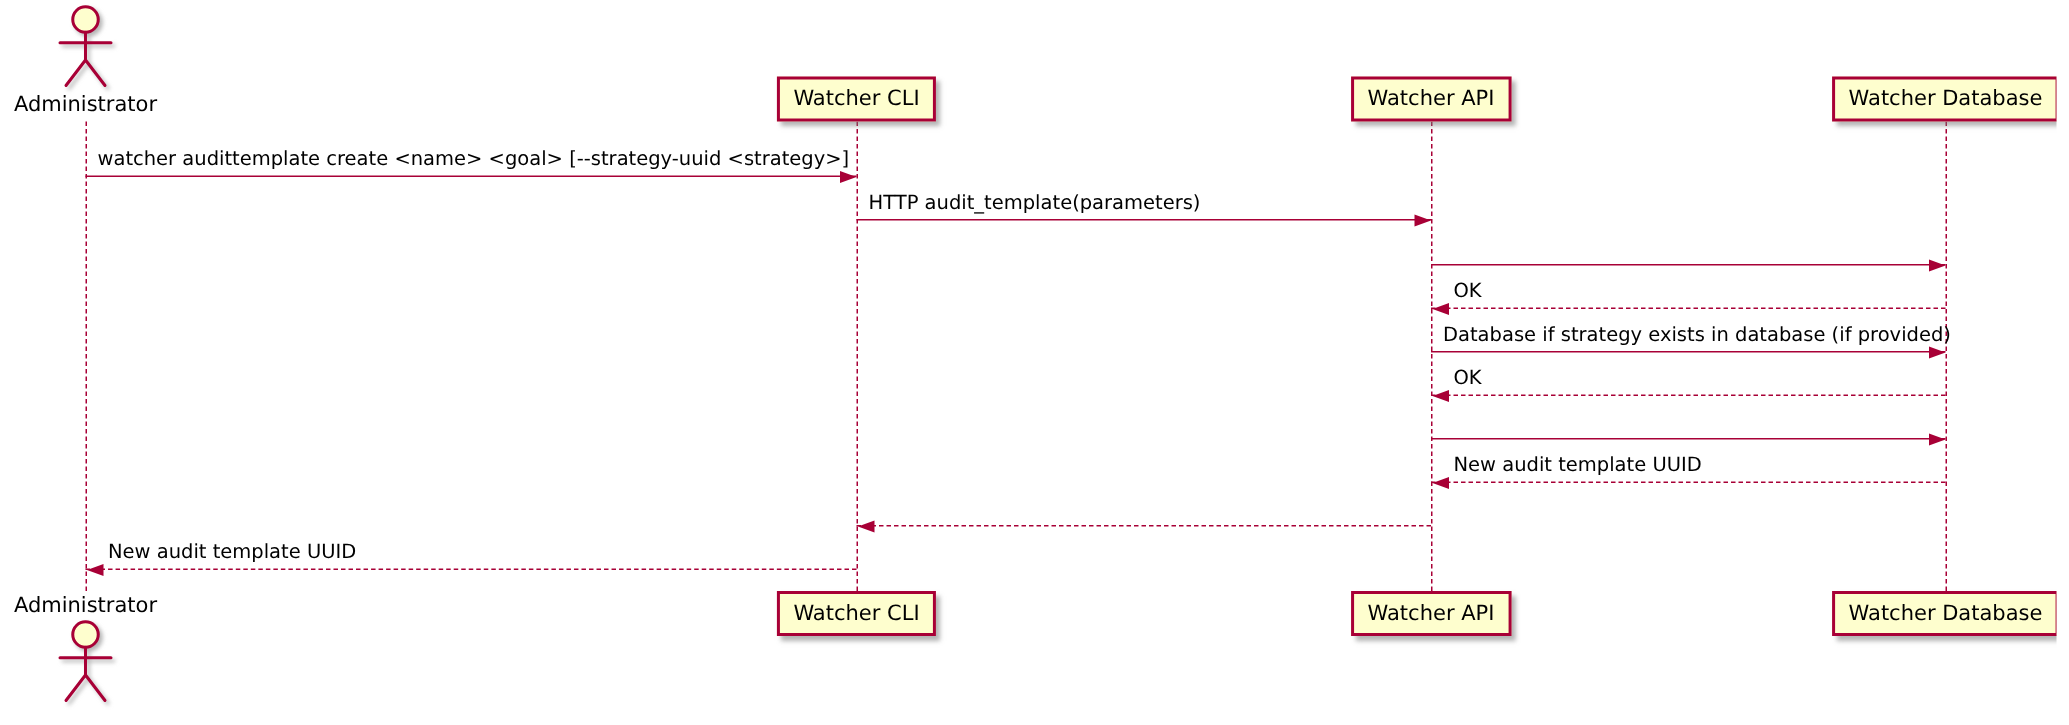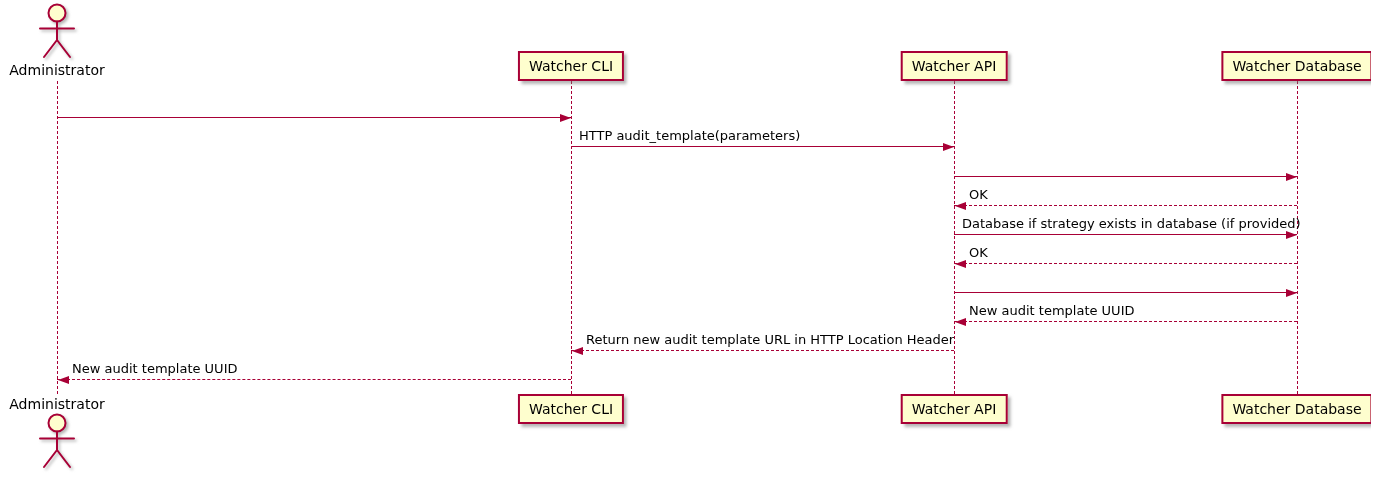--- a/index.html
+++ b/index.html
@@ -32,20 +32,21 @@
     <div style="position: absolute; left: 571px; top: 51px; transform: translateX(-50%); background: rgb(254, 254, 206); border: 2px solid rgb(168, 0, 54); padding: 4px 9px; font: 14px / 18px &quot;DejaVu Sans&quot;, sans-serif; color: rgb(0, 0, 0); white-space: nowrap; box-shadow: rgba(120, 120, 120, 0.55) 3px 3px 3px;">Watcher CLI</div>
     <div style="position: absolute; left: 571px; top: 394px; transform: translateX(-50%); background: rgb(254, 254, 206); border: 2px solid rgb(168, 0, 54); padding: 4px 9px; font: 14px / 18px &quot;DejaVu Sans&quot;, sans-serif; color: rgb(0, 0, 0); white-space: nowrap; box-shadow: rgba(120, 120, 120, 0.55) 3px 3px 3px;">Watcher CLI</div>
     <div style="position: absolute; left: 953.5px; top: 81px; width: 0px; height: 313px; border-left: 1px dashed rgb(168, 0, 54);"></div>
     <div style="position: absolute; left: 954px; top: 51px; transform: translateX(-50%); background: rgb(254, 254, 206); border: 2px solid rgb(168, 0, 54); padding: 4px 9px; font: 14px / 18px &quot;DejaVu Sans&quot;, sans-serif; color: rgb(0, 0, 0); white-space: nowrap; box-shadow: rgba(120, 120, 120, 0.55) 3px 3px 3px;">Watcher API</div>
     <div style="position: absolute; left: 954px; top: 394px; transform: translateX(-50%); background: rgb(254, 254, 206); border: 2px solid rgb(168, 0, 54); padding: 4px 9px; font: 14px / 18px &quot;DejaVu Sans&quot;, sans-serif; color: rgb(0, 0, 0); white-space: nowrap; box-shadow: rgba(120, 120, 120, 0.55) 3px 3px 3px;">Watcher API</div>
     <div style="position: absolute; left: 1296.5px; top: 81px; width: 0px; height: 313px; border-left: 1px dashed rgb(168, 0, 54);"></div>
     <div style="position: absolute; left: 1297px; top: 51px; transform: translateX(-50%); background: rgb(254, 254, 206); border: 2px solid rgb(168, 0, 54); padding: 4px 9px; font: 14px / 18px &quot;DejaVu Sans&quot;, sans-serif; color: rgb(0, 0, 0); white-space: nowrap; box-shadow: rgba(120, 120, 120, 0.55) 3px 3px 3px;">Watcher Database</div>
     <div style="position: absolute; left: 1297px; top: 394px; transform: translateX(-50%); background: rgb(254, 254, 206); border: 2px solid rgb(168, 0, 54); padding: 4px 9px; font: 14px / 18px &quot;DejaVu Sans&quot;, sans-serif; color: rgb(0, 0, 0); white-space: nowrap; box-shadow: rgba(120, 120, 120, 0.55) 3px 3px 3px;">Watcher Database</div>
     <div style="position: absolute; left: 57px; top: 117px; width: 514px; height: 0px; border-top: 1px solid rgb(168, 0, 54);"></div>
     <div style="position: absolute; top: 113.5px; width: 0px; height: 0px; border-top: 4px solid transparent; border-bottom: 4px solid transparent; left: 560px; border-left: 11px solid rgb(168, 0, 54);"></div>
+    <div style="position: absolute; left: 65px; top: 99px; font: 13px &quot;DejaVu Sans&quot;, sans-serif; color: rgb(0, 0, 0); white-space: nowrap;">watcher audittemplate create &lt;name&gt; &lt;goal&gt; [--strategy-uuid &lt;strategy&gt;]</div>
     <div style="position: absolute; left: 571px; top: 146px; width: 383px; height: 0px; border-top: 1px solid rgb(168, 0, 54);"></div>
     <div style="position: absolute; top: 142.5px; width: 0px; height: 0px; border-top: 4px solid transparent; border-bottom: 4px solid transparent; left: 943px; border-left: 11px solid rgb(168, 0, 54);"></div>
     <div style="position: absolute; left: 579px; top: 128px; font: 13px &quot;DejaVu Sans&quot;, sans-serif; color: rgb(0, 0, 0); white-space: nowrap;">HTTP audit_template(parameters)</div>
     <div style="position: absolute; left: 954px; top: 176px; width: 343px; height: 0px; border-top: 1px solid rgb(168, 0, 54);"></div>
     <div style="position: absolute; top: 172.5px; width: 0px; height: 0px; border-top: 4px solid transparent; border-bottom: 4px solid transparent; left: 1286px; border-left: 11px solid rgb(168, 0, 54);"></div>
     <div style="position: absolute; left: 954px; top: 205px; width: 343px; height: 0px; border-top: 1px dashed rgb(168, 0, 54);"></div>
     <div style="position: absolute; top: 201.5px; width: 0px; height: 0px; border-top: 4px solid transparent; border-bottom: 4px solid transparent; left: 955px; border-right: 11px solid rgb(168, 0, 54);"></div>
     <div style="position: absolute; left: 969px; top: 187px; font: 13px &quot;DejaVu Sans&quot;, sans-serif; color: rgb(0, 0, 0); white-space: nowrap;">OK</div>
     <div style="position: absolute; left: 954px; top: 234px; width: 343px; height: 0px; border-top: 1px solid rgb(168, 0, 54);"></div>
     <div style="position: absolute; top: 230.5px; width: 0px; height: 0px; border-top: 4px solid transparent; border-bottom: 4px solid transparent; left: 1286px; border-left: 11px solid rgb(168, 0, 54);"></div>
@@ -53,17 +54,16 @@
     <div style="position: absolute; left: 954px; top: 263px; width: 343px; height: 0px; border-top: 1px dashed rgb(168, 0, 54);"></div>
     <div style="position: absolute; top: 259.5px; width: 0px; height: 0px; border-top: 4px solid transparent; border-bottom: 4px solid transparent; left: 955px; border-right: 11px solid rgb(168, 0, 54);"></div>
     <div style="position: absolute; left: 969px; top: 245px; font: 13px &quot;DejaVu Sans&quot;, sans-serif; color: rgb(0, 0, 0); white-space: nowrap;">OK</div>
     <div style="position: absolute; left: 954px; top: 292px; width: 343px; height: 0px; border-top: 1px solid rgb(168, 0, 54);"></div>
     <div style="position: absolute; top: 288.5px; width: 0px; height: 0px; border-top: 4px solid transparent; border-bottom: 4px solid transparent; left: 1286px; border-left: 11px solid rgb(168, 0, 54);"></div>
     <div style="position: absolute; left: 954px; top: 321px; width: 343px; height: 0px; border-top: 1px dashed rgb(168, 0, 54);"></div>
     <div style="position: absolute; top: 317.5px; width: 0px; height: 0px; border-top: 4px solid transparent; border-bottom: 4px solid transparent; left: 955px; border-right: 11px solid rgb(168, 0, 54);"></div>
     <div style="position: absolute; left: 969px; top: 303px; font: 13px &quot;DejaVu Sans&quot;, sans-serif; color: rgb(0, 0, 0); white-space: nowrap;">New audit template UUID</div>
     <div style="position: absolute; left: 571px; top: 350px; width: 383px; height: 0px; border-top: 1px dashed rgb(168, 0, 54);"></div>
     <div style="position: absolute; top: 346.5px; width: 0px; height: 0px; border-top: 4px solid transparent; border-bottom: 4px solid transparent; left: 572px; border-right: 11px solid rgb(168, 0, 54);"></div>
-    <div style="position: absolute; left: 586px; top: 332px; font: 13px &quot;DejaVu Sans&quot;, sans-serif; color: rgb(0, 0, 0); white-space: nowrap;">Return new audit template URL in HTTP Location Header</div>
     <div style="position: absolute; left: 57px; top: 379px; width: 514px; height: 0px; border-top: 1px dashed rgb(168, 0, 54);"></div>
     <div style="position: absolute; top: 375.5px; width: 0px; height: 0px; border-top: 4px solid transparent; border-bottom: 4px solid transparent; left: 58px; border-right: 11px solid rgb(168, 0, 54);"></div>
     <div style="position: absolute; left: 72px; top: 361px; font: 13px &quot;DejaVu Sans&quot;, sans-serif; color: rgb(0, 0, 0); white-space: nowrap;">New audit template UUID</div>
   </div>
 
 </body></html>

